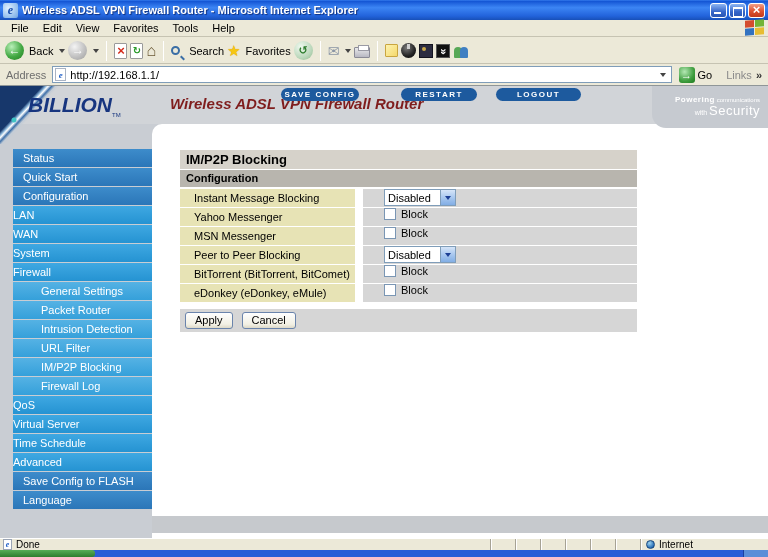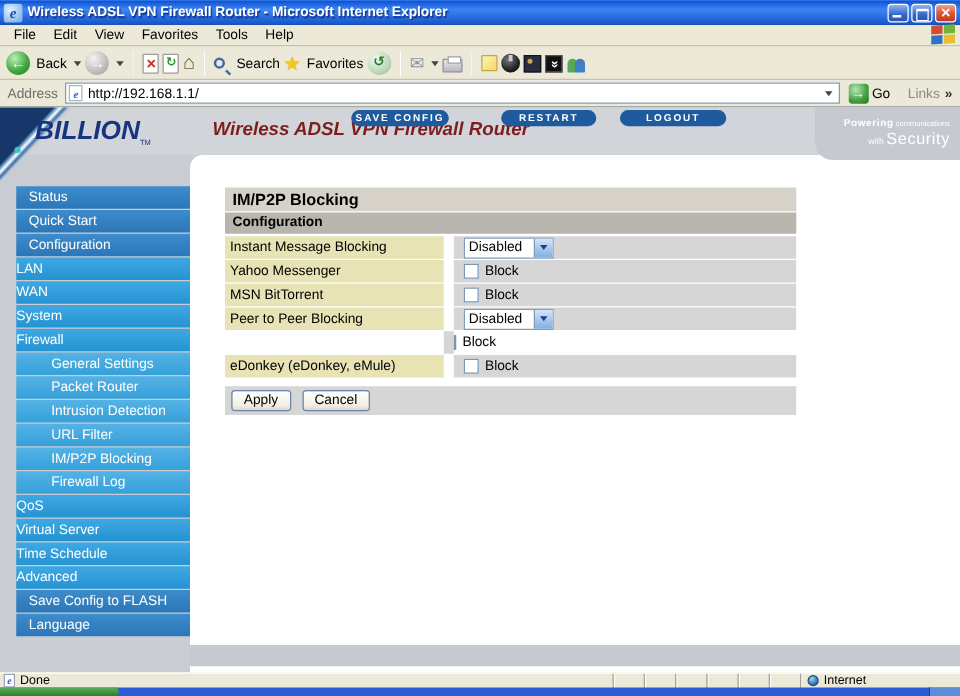--- a/index.html
+++ b/index.html
@@ -122,23 +122,23 @@
   .lv1 { background:linear-gradient(180deg,#3fa8e2,#2593d2); }
   .lv2 { background:linear-gradient(180deg,#55b2e4,#35a0da); padding-left:28px; }
 
   
   #config-table { position:absolute; left:28px; top:26px; width:457px; z-index:2; }
   .tbl-title { height:19px; line-height:19px; background:#d6d2ca; font-weight:bold; font-size:13px;
     padding-left:6px; margin-bottom:1px; color:#000; }
   .tbl-section { height:17px; line-height:17px; background:#b8b5ae; font-weight:bold; font-size:11px;
     padding-left:6px; margin-bottom:2px; color:#000; }
   .tbl-row { display:grid; grid-template-columns:175px 8px 1fr; height:18px; margin-bottom:1px; }
-  .cell-label { background:#e7e3b5; line-height:18px; padding-left:4px; color:#000; }
+  .cell-label { background:#e7e3b5; line-height:18px; padding-left:14px; color:#000; }
   .cell-gap { background:transparent; }
-  .cell-ctrl { background:#d6d6d6; display:flex; align-items:center; padding-left:8px; }
+  .cell-ctrl { background:#d6d6d6; display:flex; align-items:flex-start; padding-left:21px; }
   .fake-select { display:inline-flex; width:72px; height:17px; background:#fff; border:1px solid #7f9db9; align-items:center; cursor:pointer; }
   .fake-select .val { flex:1; padding-left:3px; font-size:11px; }
   .fake-select .btn { width:15px; height:15px; background:linear-gradient(180deg,#d6e5f8,#a9c8ef 50%,#82aee5);
     border-left:1px solid #7f9db9; display:flex; align-items:center; justify-content:center; }
   .fake-select .btn::before { content:""; width:0; height:0; border-left:3px solid transparent;
     border-right:3px solid transparent; border-top:4px solid #1c3f94; }
   .checkbox { width:12px; height:12px; background:#fff; border:1px solid #7a96b4; margin-right:5px; cursor:pointer; }
   .chk-label { font-size:11px; color:#000; }
   .btn-band { background:#d6d6d6; height:23px; margin-top:7px; display:flex; align-items:center; gap:9px; padding-left:5px; }
   .xp-btn { font-size:11px; padding:1px 9px 2px; background:linear-gradient(180deg,#fefefe,#f2f0e4 75%,#ddd9c8);
@@ -277,40 +277,41 @@
         <div class="tbl-row">
           <div class="cell-label">Yahoo Messenger</div>
           <div class="cell-gap"></div>
           <div class="cell-ctrl">
             <div class="checkbox"></div>
             <span class="chk-label">Block</span>
           </div>
         </div>
 
         <div class="tbl-row">
-          <div class="cell-label">MSN BitTorrent</div>
+          <div class="cell-label">MSN Messenger</div>
           <div class="cell-gap"></div>
           <div class="cell-ctrl">
             <div class="checkbox"></div>
             <span class="chk-label">Block</span>
           </div>
         </div>
 
         <div class="tbl-row">
           <div class="cell-label">Peer to Peer Blocking</div>
           <div class="cell-gap"></div>
           <div class="cell-ctrl">
             <div class="fake-select">
               <span class="val">Disabled</span>
               <span class="btn"></span>
             </div>
           </div>
         </div>
 
         <div class="tbl-row">
+          <div class="cell-label">BitTorrent (BitTorrent, BitComet)</div>
           <div class="cell-gap"></div>
           <div class="cell-ctrl">
             <div class="checkbox"></div>
             <span class="chk-label">Block</span>
           </div>
         </div>
 
         <div class="tbl-row">
           <div class="cell-label">eDonkey (eDonkey, eMule)</div>
           <div class="cell-gap"></div>

